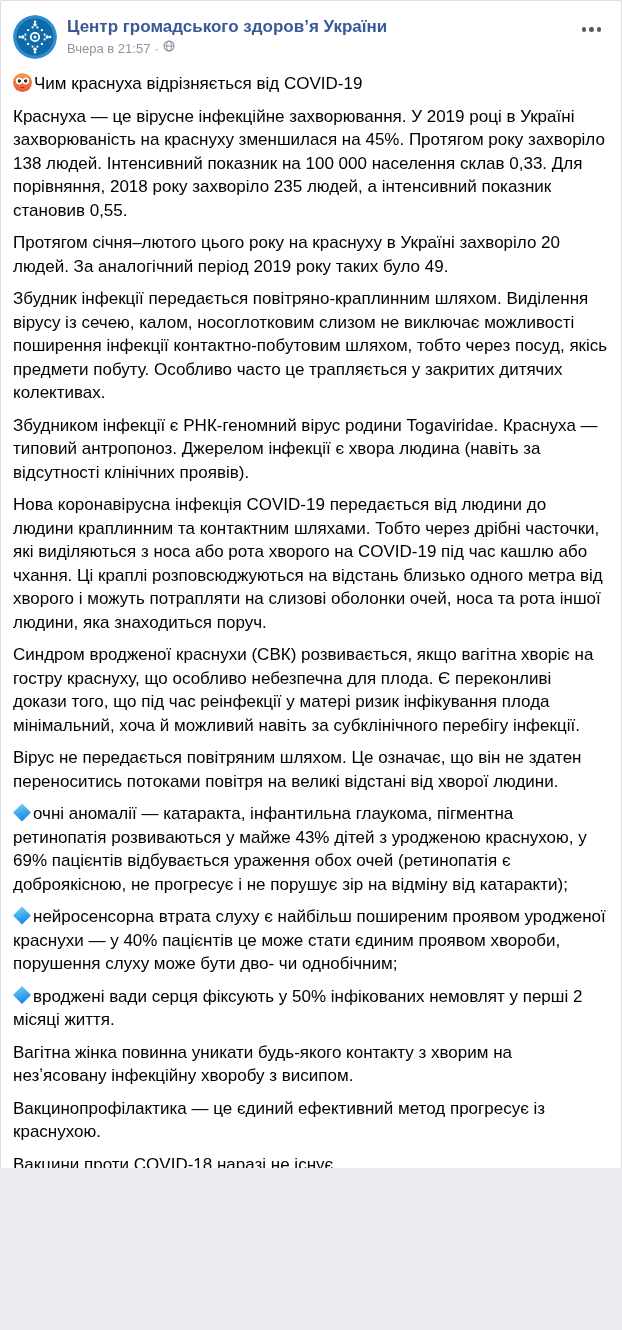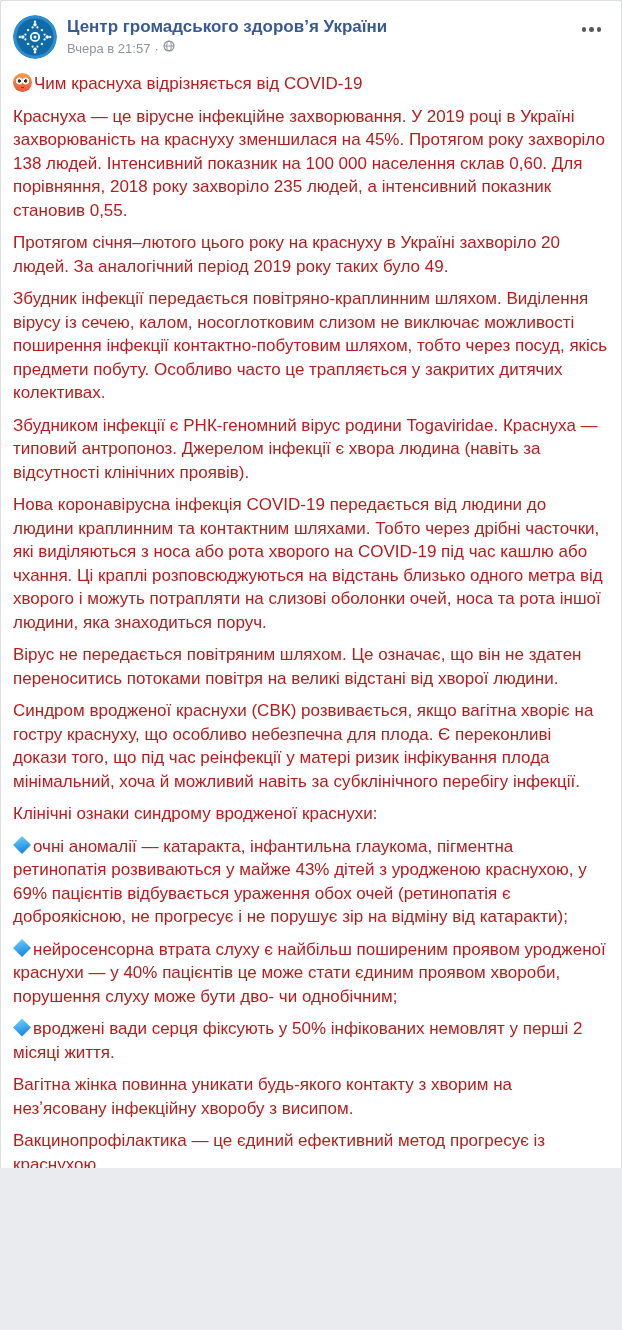--- a/index.html
+++ b/index.html
@@ -12,21 +12,21 @@
   
   .post-header { display:flex; align-items:flex-start; padding:14px 12px 10px 12px; }
   .avatar-wrap { width:44px; height:44px; flex:0 0 44px; border-radius:50%; overflow:hidden; cursor:pointer; }
   .header-text { margin-left:10px; padding-top:1px; }
   .page-name { color:#385898; font-size:17px; font-weight:700; line-height:22px; text-decoration:none; cursor:pointer; }
   .sub-line { display:flex; gap:4px; margin-top:2px; color:#90949c; font-size:13px; line-height:17px; }
   .sub-line .sep { color:#90949c; }
   .more-btn { position:absolute; top:22px; right:16px; display:flex; gap:3px; padding:4px; cursor:pointer; }
   .more-btn i { width:4.5px; height:4.5px; border-radius:50%; background:#565a63; }
   
-  .post-body { padding:3px 12px 0 12px; color:#b91c1c; }
+  .post-body { padding:3px 12px 0 12px; color:#000000; }
   .post-body p { font-size:17px; line-height:23.5px; margin:0 0 9px 0; }
   
   .emoji-flushed {
     display:inline-block; width:19px; height:19px; border-radius:50%;
     vertical-align:-3px; margin-right:2px;
     background:
       radial-gradient(circle at 33% 42%, #3f2a13 0 1.4px, rgba(0,0,0,0) 1.9px),
       radial-gradient(circle at 67% 42%, #3f2a13 0 1.4px, rgba(0,0,0,0) 1.9px),
       radial-gradient(circle at 33% 42%, #ffffff 0 3.2px, rgba(0,0,0,0) 3.8px),
       radial-gradient(circle at 67% 42%, #ffffff 0 3.2px, rgba(0,0,0,0) 3.8px),
@@ -102,28 +102,27 @@
     </div>
     <div class="more-btn">
       <i></i>
         <i></i>
         <i></i>
     </div>
   </div>
 
   <div class="post-body">
     <p><span class="emoji-flushed"></span><span>Чим краснуха відрізняється від COVID-19</span></p>
-    <p>Краснуха — це вірусне інфекційне захворювання. У 2019 році в Україні захворюваність на краснуху зменшилася на 45%. Протягом року захворіло 138 людей. Інтенсивний показник на 100 000 населення склав 0,60. Для порівняння, 2018 року захворіло 235 людей, а інтенсивний показник становив 0,55.</p>
+    <p>Краснуха — це вірусне інфекційне захворювання. У 2019 році в Україні захворюваність на краснуху зменшилася на 45%. Протягом року захворіло 138 людей. Інтенсивний показник на 100 000 населення склав 0,33. Для порівняння, 2018 року захворіло 235 людей, а інтенсивний показник становив 0,55.</p>
     <p>Протягом січня–лютого цього року на краснуху в Україні захворіло 20 людей. За аналогічний період 2019 року таких було 49.</p>
     <p>Збудник інфекції передається повітряно-краплинним шляхом. Виділення вірусу із сечею, калом, носоглотковим слизом не виключає можливості поширення інфекції контактно-побутовим шляхом, тобто через посуд, якісь предмети побуту. Особливо часто це трапляється у закритих дитячих колективах.</p>
     <p>Збудником інфекції є РНК-геномний вірус родини Togaviridae. Краснуха — типовий антропоноз. Джерелом інфекції є хвора людина (навіть за відсутності клінічних проявів).</p>
     <p>Нова коронавірусна інфекція COVID-19 передається від людини до людини краплинним та контактним шляхами. Тобто через дрібні часточки, які виділяються з носа або рота хворого на COVID-19 під час кашлю або чхання. Ці краплі розповсюджуються на відстань близько одного метра від хворого і можуть потрапляти на слизові оболонки очей, носа та рота іншої людини, яка знаходиться поруч.</p>
+    <p>Синдром вродженої краснухи (СВК) розвивається, якщо вагітна хворіє на гостру краснуху, що особливо небезпечна для плода. Є переконливі докази того, що під час реінфекції у матері ризик інфікування плода мінімальний, хоча й можливий навіть за субклінічного перебігу інфекції.</p>
     <p>Вірус не передається повітряним шляхом. Це означає, що він не здатен переноситись потоками повітря на великі відстані від хворої людини.</p>
-    <p>Синдром вродженої краснухи (СВК) розвивається, якщо вагітна хворіє на гостру краснуху, що особливо небезпечна для плода. Є переконливі докази того, що під час реінфекції у матері ризик інфікування плода мінімальний, хоча й можливий навіть за субклінічного перебігу інфекції.</p>
-    <p>Клінічні ознаки синдрому вродженої краснухи:</p>
     <p><span class="diamond-icon"></span><span>очні аномалії — катаракта, інфантильна глаукома, пігментна ретинопатія розвиваються у майже 43% дітей з уродженою краснухою, у 69% пацієнтів відбувається ураження обох очей (ретинопатія є доброякісною, не прогресує і не порушує зір на відміну від катаракти);</span></p>
     <p><span class="diamond-icon"></span><span>нейросенсорна втрата слуху є найбільш поширеним проявом уродженої краснухи — у 40% пацієнтів це може стати єдиним проявом хвороби, порушення слуху може бути дво- чи однобічним;</span></p>
     <p><span class="diamond-icon"></span><span>вроджені вади серця фіксують у 50% інфікованих немовлят у перші 2 місяці життя.</span></p>
     <p>Вагітна жінка повинна уникати будь-якого контакту з хворим на незʼясовану інфекційну хворобу з висипом.</p>
     <p>Вакцинопрофілактика — це єдиний ефективний метод прогресує із краснухою.</p>
     <p>Вакцини проти COVID-18 наразі не існує.</p>
   </div>
 
 </div>
 

